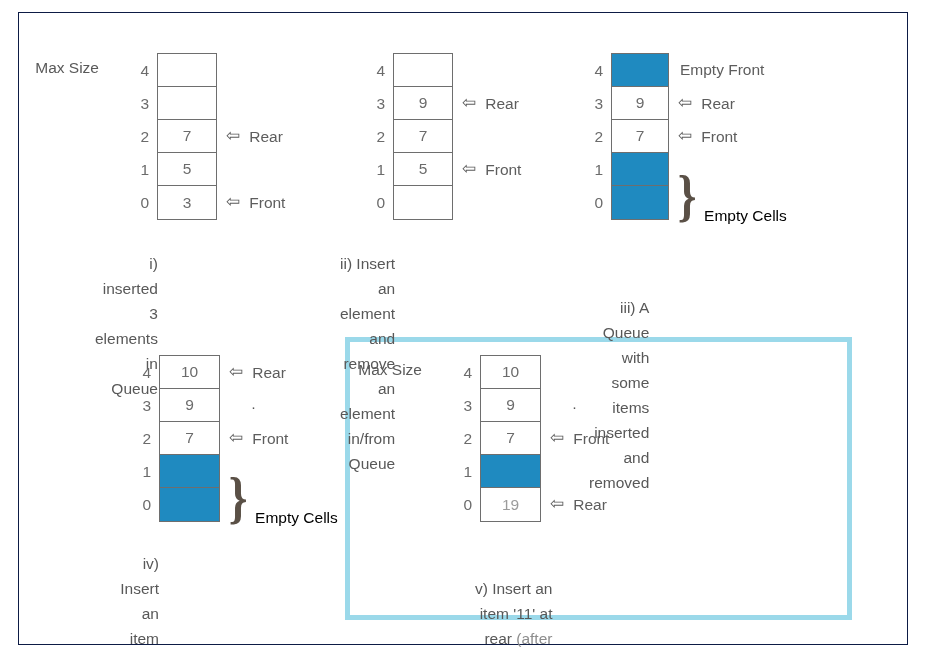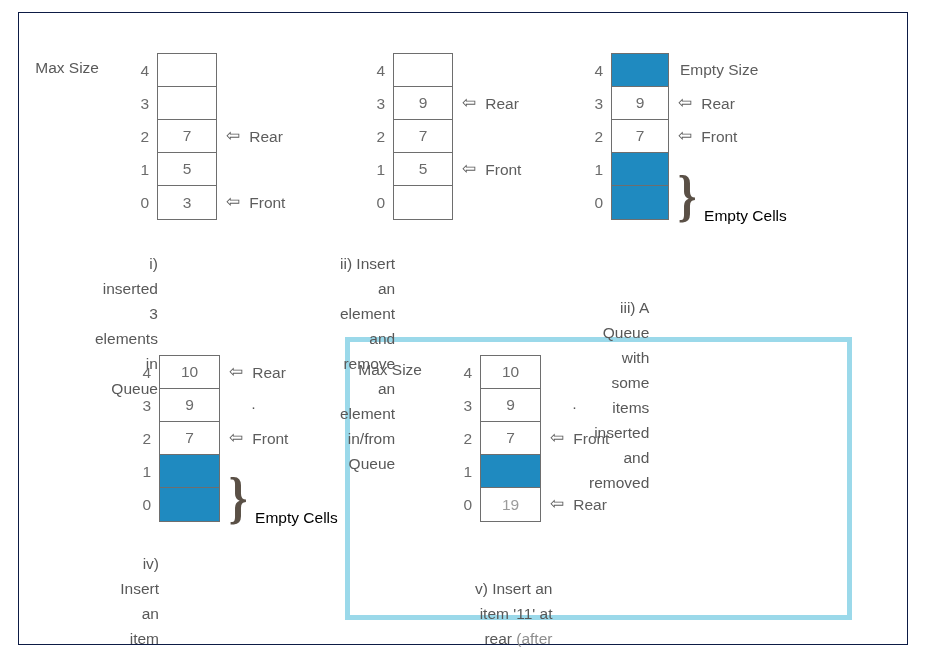--- a/index.html
+++ b/index.html
@@ -228,21 +228,21 @@
     <div class="caption" style="left:-53px; top:198px;">ii) Insert an element
 and remove an element
 in/from Queue</div>
   </div>
 
   <div class="diagram" style="left:611px; top:53px;">
     <div class="cells" style="left:0; top:0; width:58px;">
       <div class="cell filled-blue">
         <span class="idx">4</span>
         <span></span>
-        <span class="side-note" style="top:7px;">Empty Size</span>
+        <span class="side-note" style="top:7px;">Empty Front</span>
       </div>
       <div class="cell">
         <span class="idx">3</span>
         <span>9</span>
         <span class="ptr">
           <span class="arrow-glyph">⇦</span>
           <span>Rear</span>
         </span>
       </div>
       <div class="cell">

